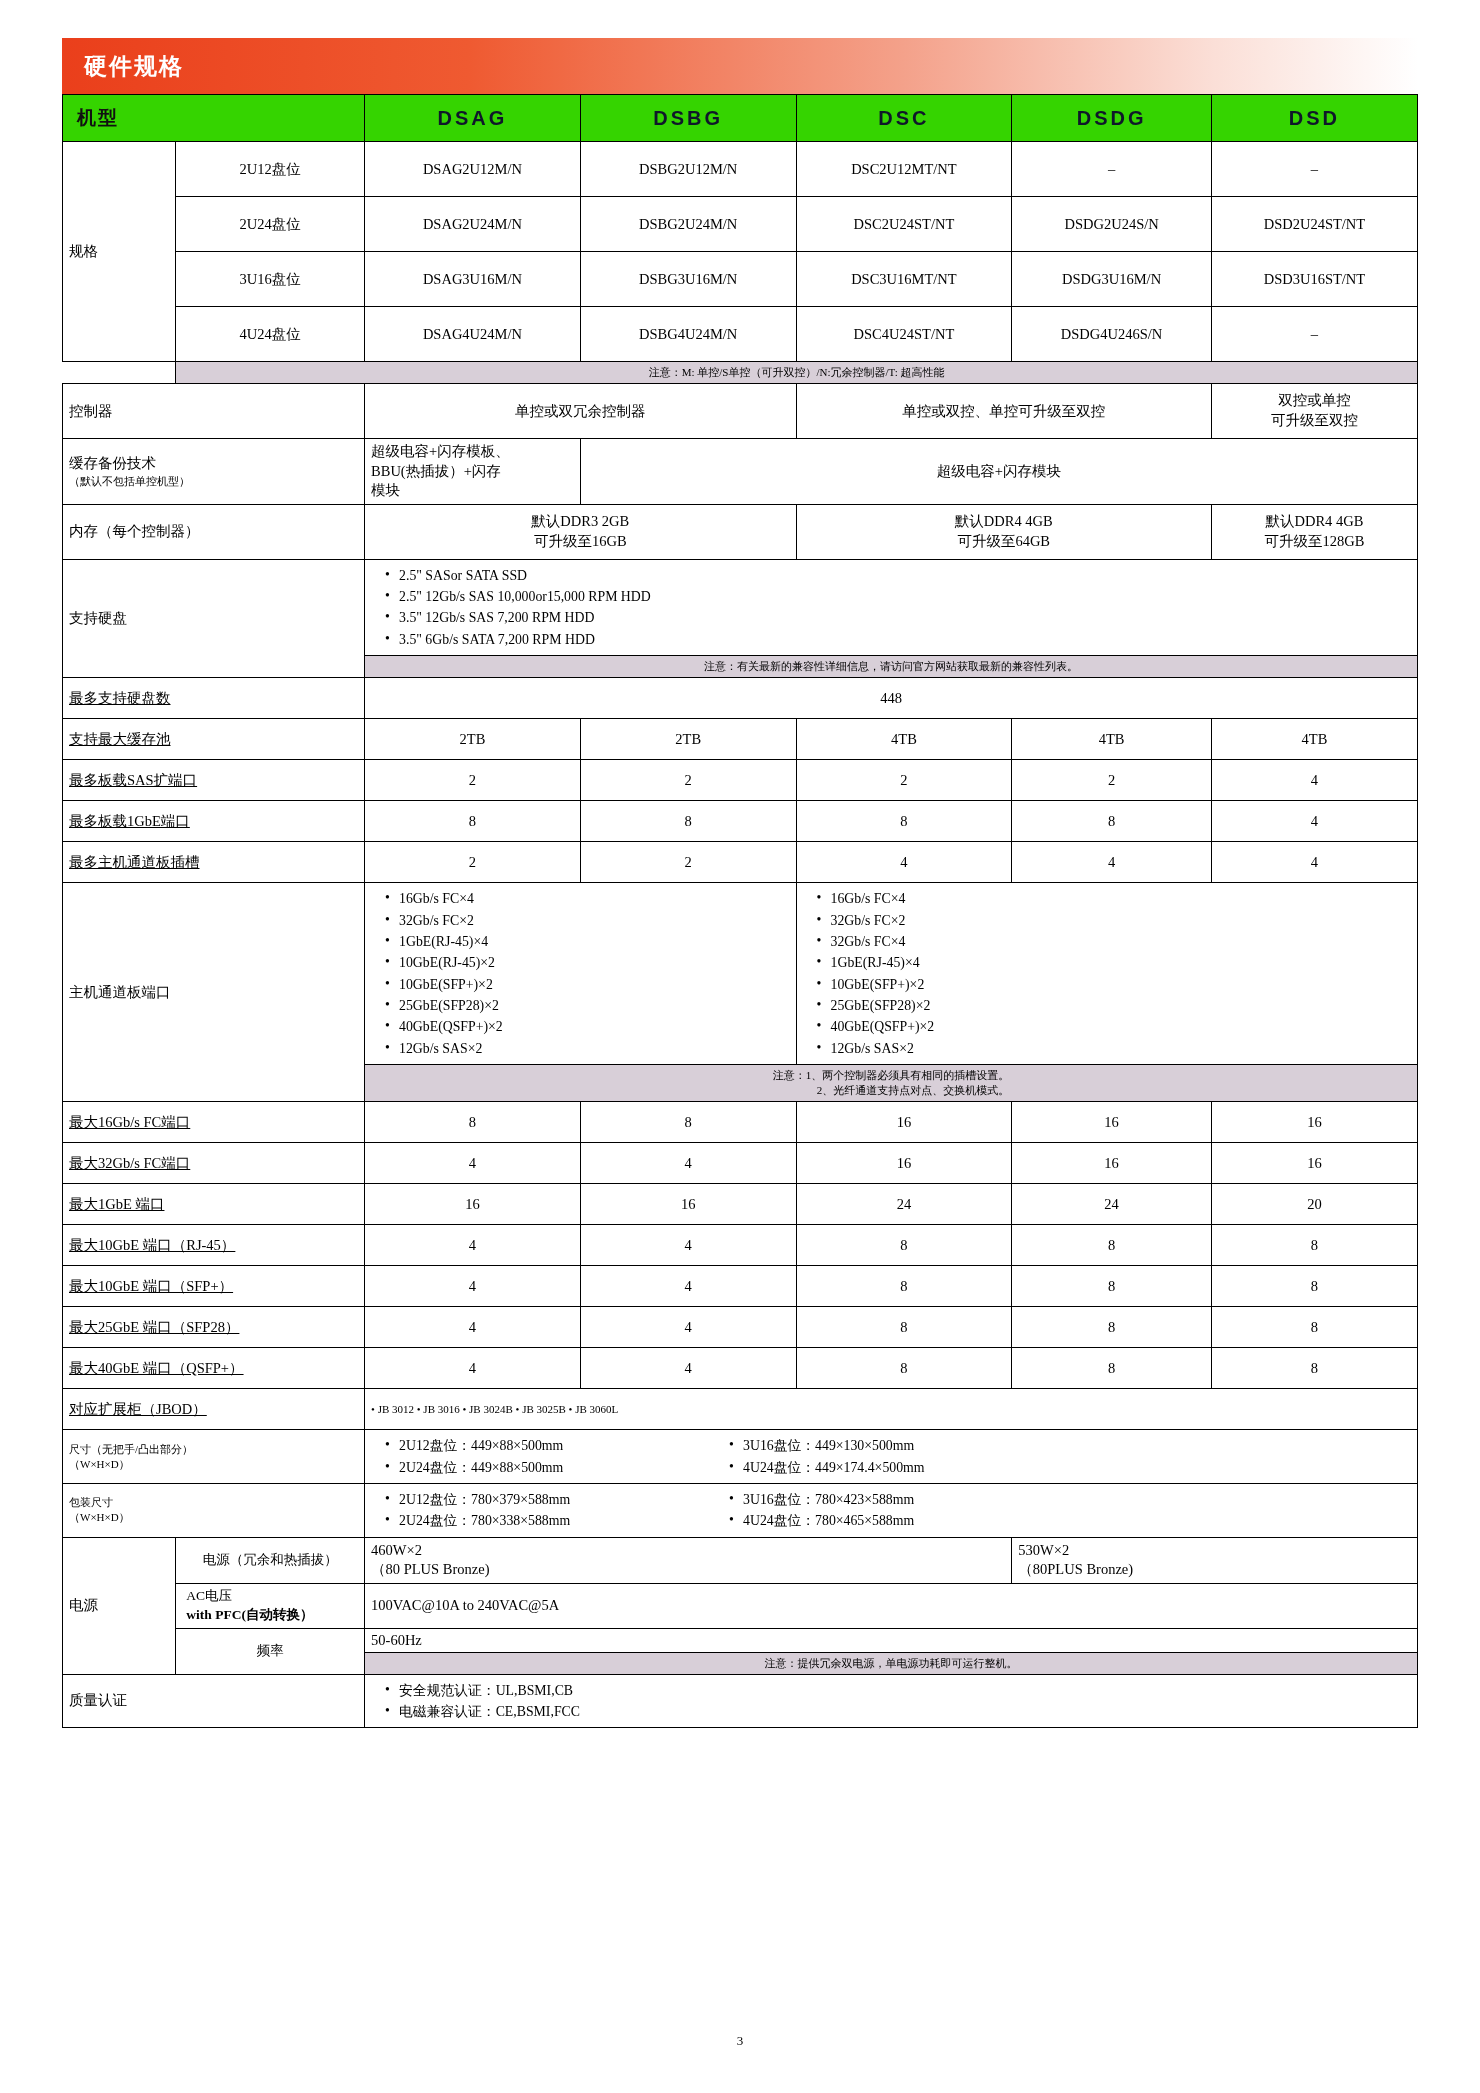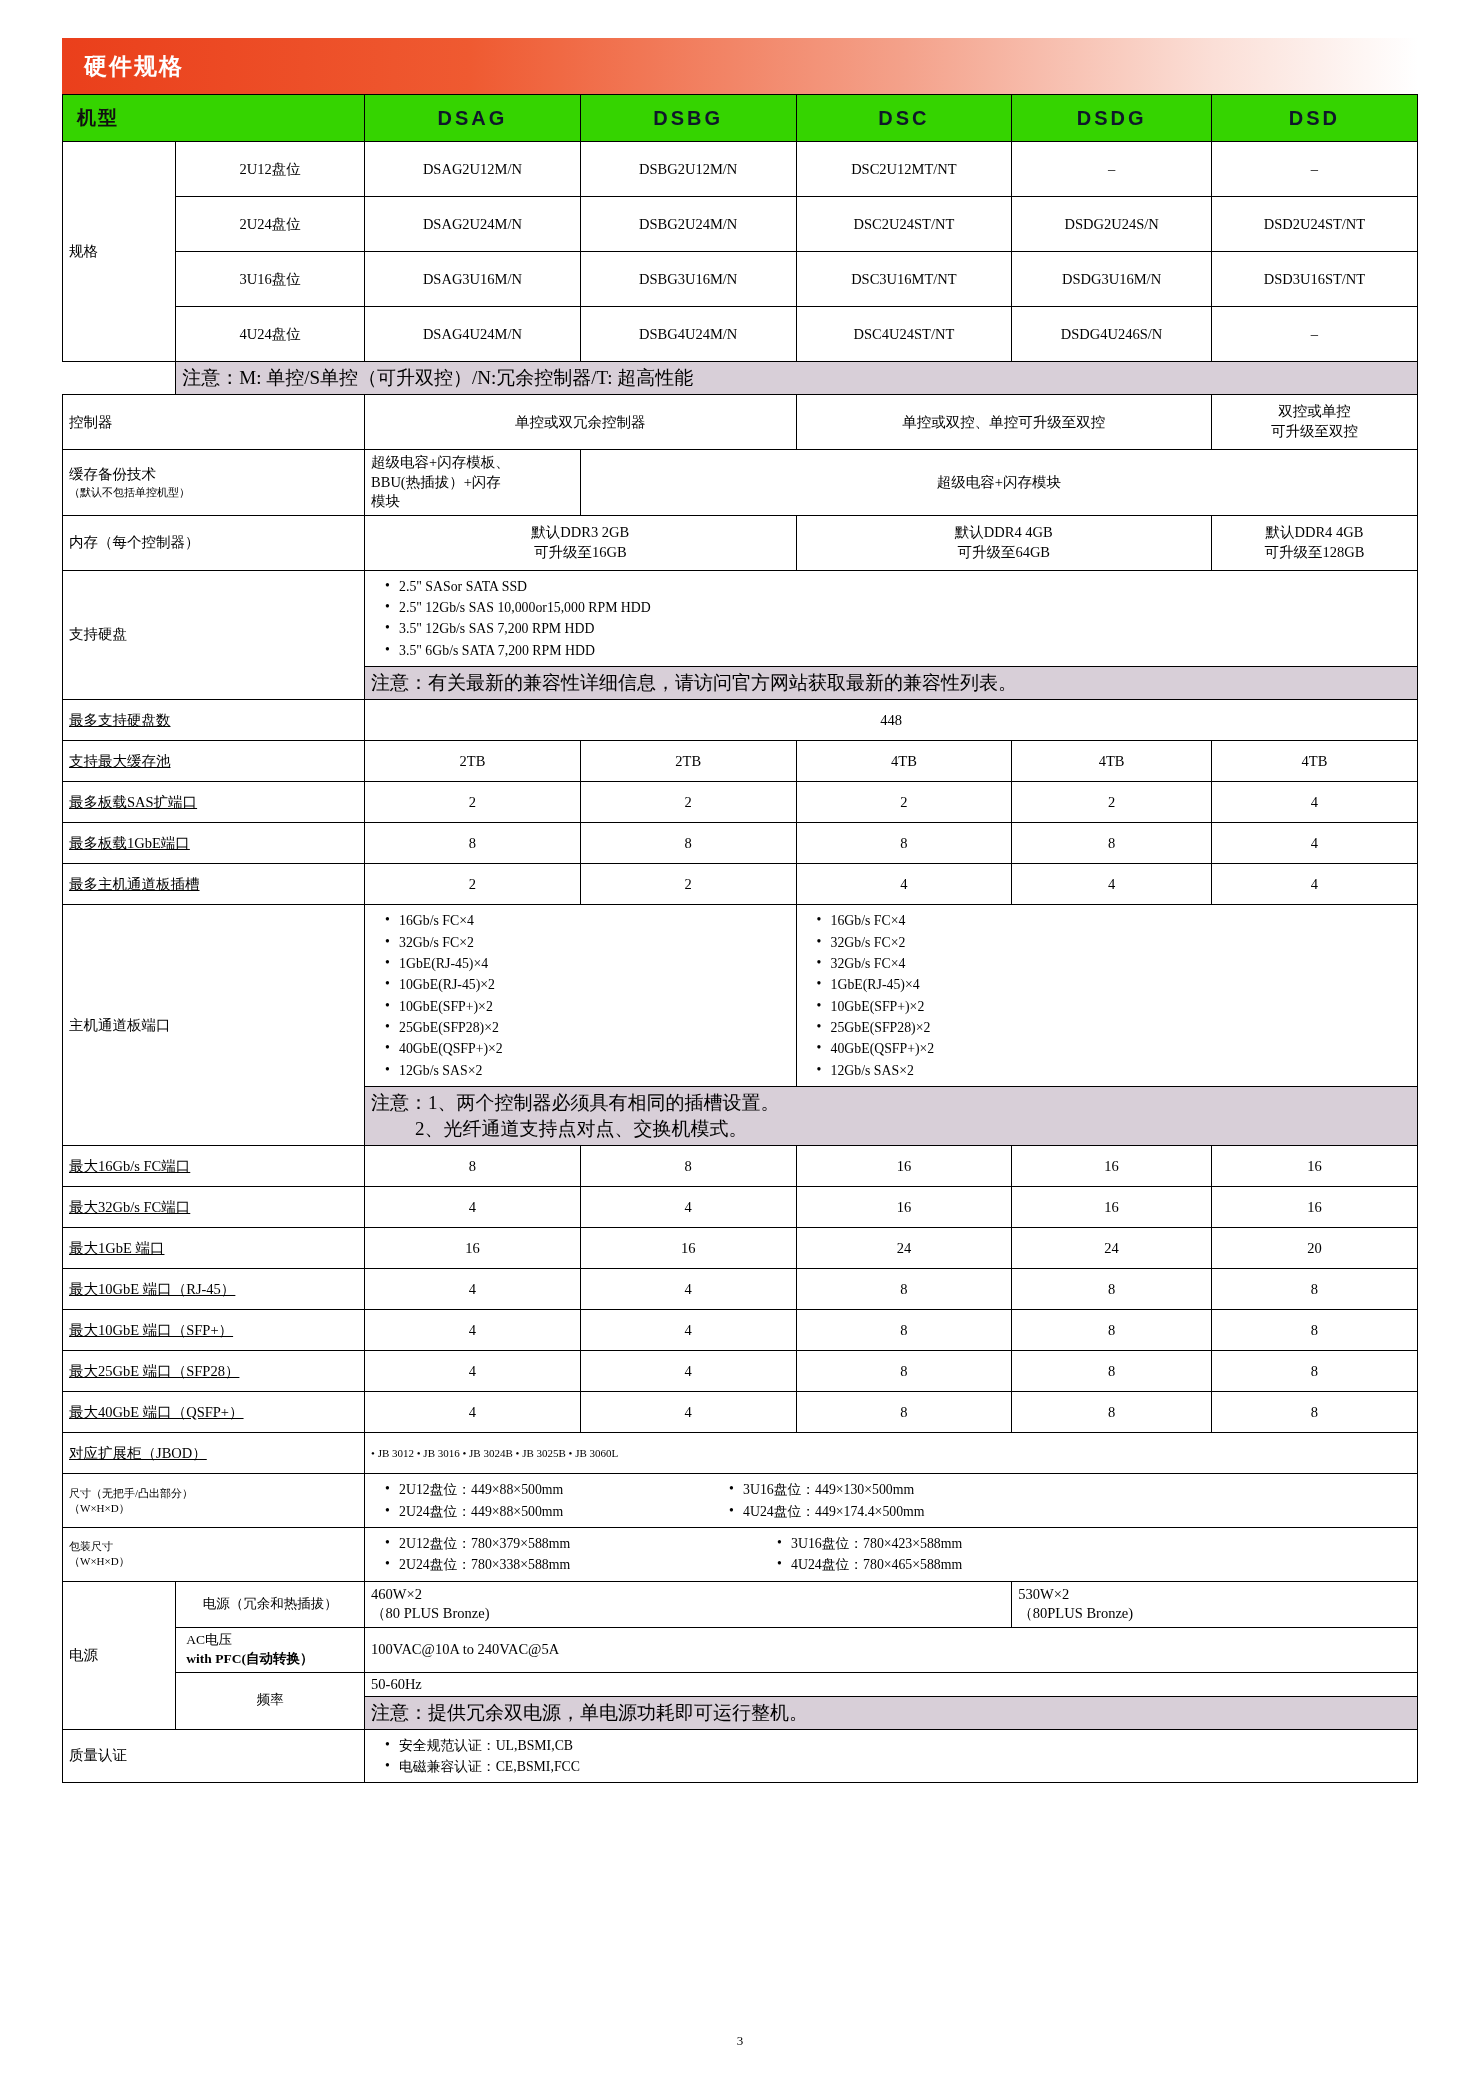--- a/index.html
+++ b/index.html
@@ -15,21 +15,21 @@
   table.spec td{border:1px solid #000;padding:3px 6px;vertical-align:middle;}
   .greenrow td{background:#35d400;height:40px;font-weight:bold;}
   .greenrow .modelcell{font-size:19px;letter-spacing:2px;color:#111;padding-left:14px;text-align:left;
      font-family:"Liberation Sans","DejaVu Sans",sans-serif;}
   .greenrow .mdl{font-size:20px;color:#0f172a;text-align:center;letter-spacing:3px;font-weight:bold;
      font-family:"Liberation Sans","DejaVu Sans",sans-serif;}
   .c{text-align:center;}
   .l{text-align:left;}
   .rowlabel{text-align:left;padding-left:10px;font-weight:normal;}
   .sublabel{text-align:center;}
-  .note{background:#d8cfd8;text-align:left;padding:5px 10px;font-size:19px;}
+  .note{background:#d8cfd8;text-align:center;padding:5px 10px;font-size:11px;}
   .h34{height:34px;text-decoration:underline;}
   .h48{height:48px;}
   .bullets{margin:0;padding:2px 0 2px 14px;list-style:none;font-size:13.8px;line-height:1.55;}
   .bullets li{position:relative;padding-left:14px;white-space:nowrap;}
   .bullets li:before{content:"•";position:absolute;left:0;top:-1px;}
   .small{font-size:11px;}
   .twoline{line-height:1.35;}
   .pagenum{position:absolute;bottom:44px;left:0;width:1480px;text-align:center;font-size:13px;}
   .nb-l{border-left:none !important;}
   .nb-b{border-bottom:none !important;}
@@ -312,21 +312,21 @@
         </div>
       </td>
     </tr>
 
     <tr>
       <td colspan="2" class="rowlabel twoline small">
         <div>包装尺寸</div>
         <div>（W×H×D）</div>
       </td>
       <td colspan="5" class="l">
-        <div style="display:flex;gap:48px;">
+        <div style="display:flex;">
           <ul class="bullets" style="min-width:330px;">
             <li>2U12盘位：780×379×588mm</li>
             <li>2U24盘位：780×338×588mm</li>
           </ul>
           <ul class="bullets">
             <li>3U16盘位：780×423×588mm</li>
             <li>4U24盘位：780×465×588mm</li>
           </ul>
         </div>
       </td>

